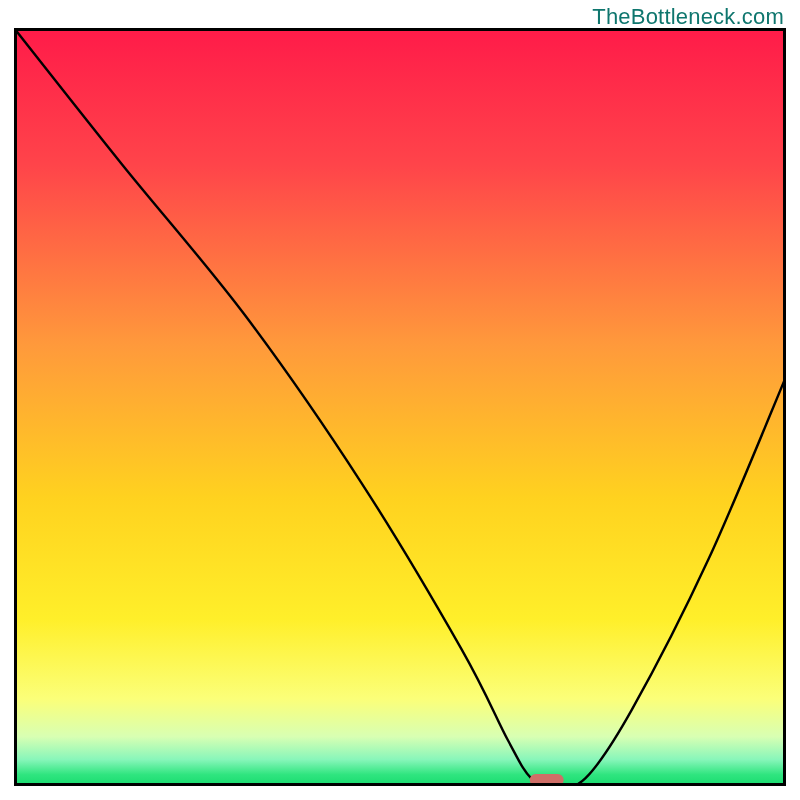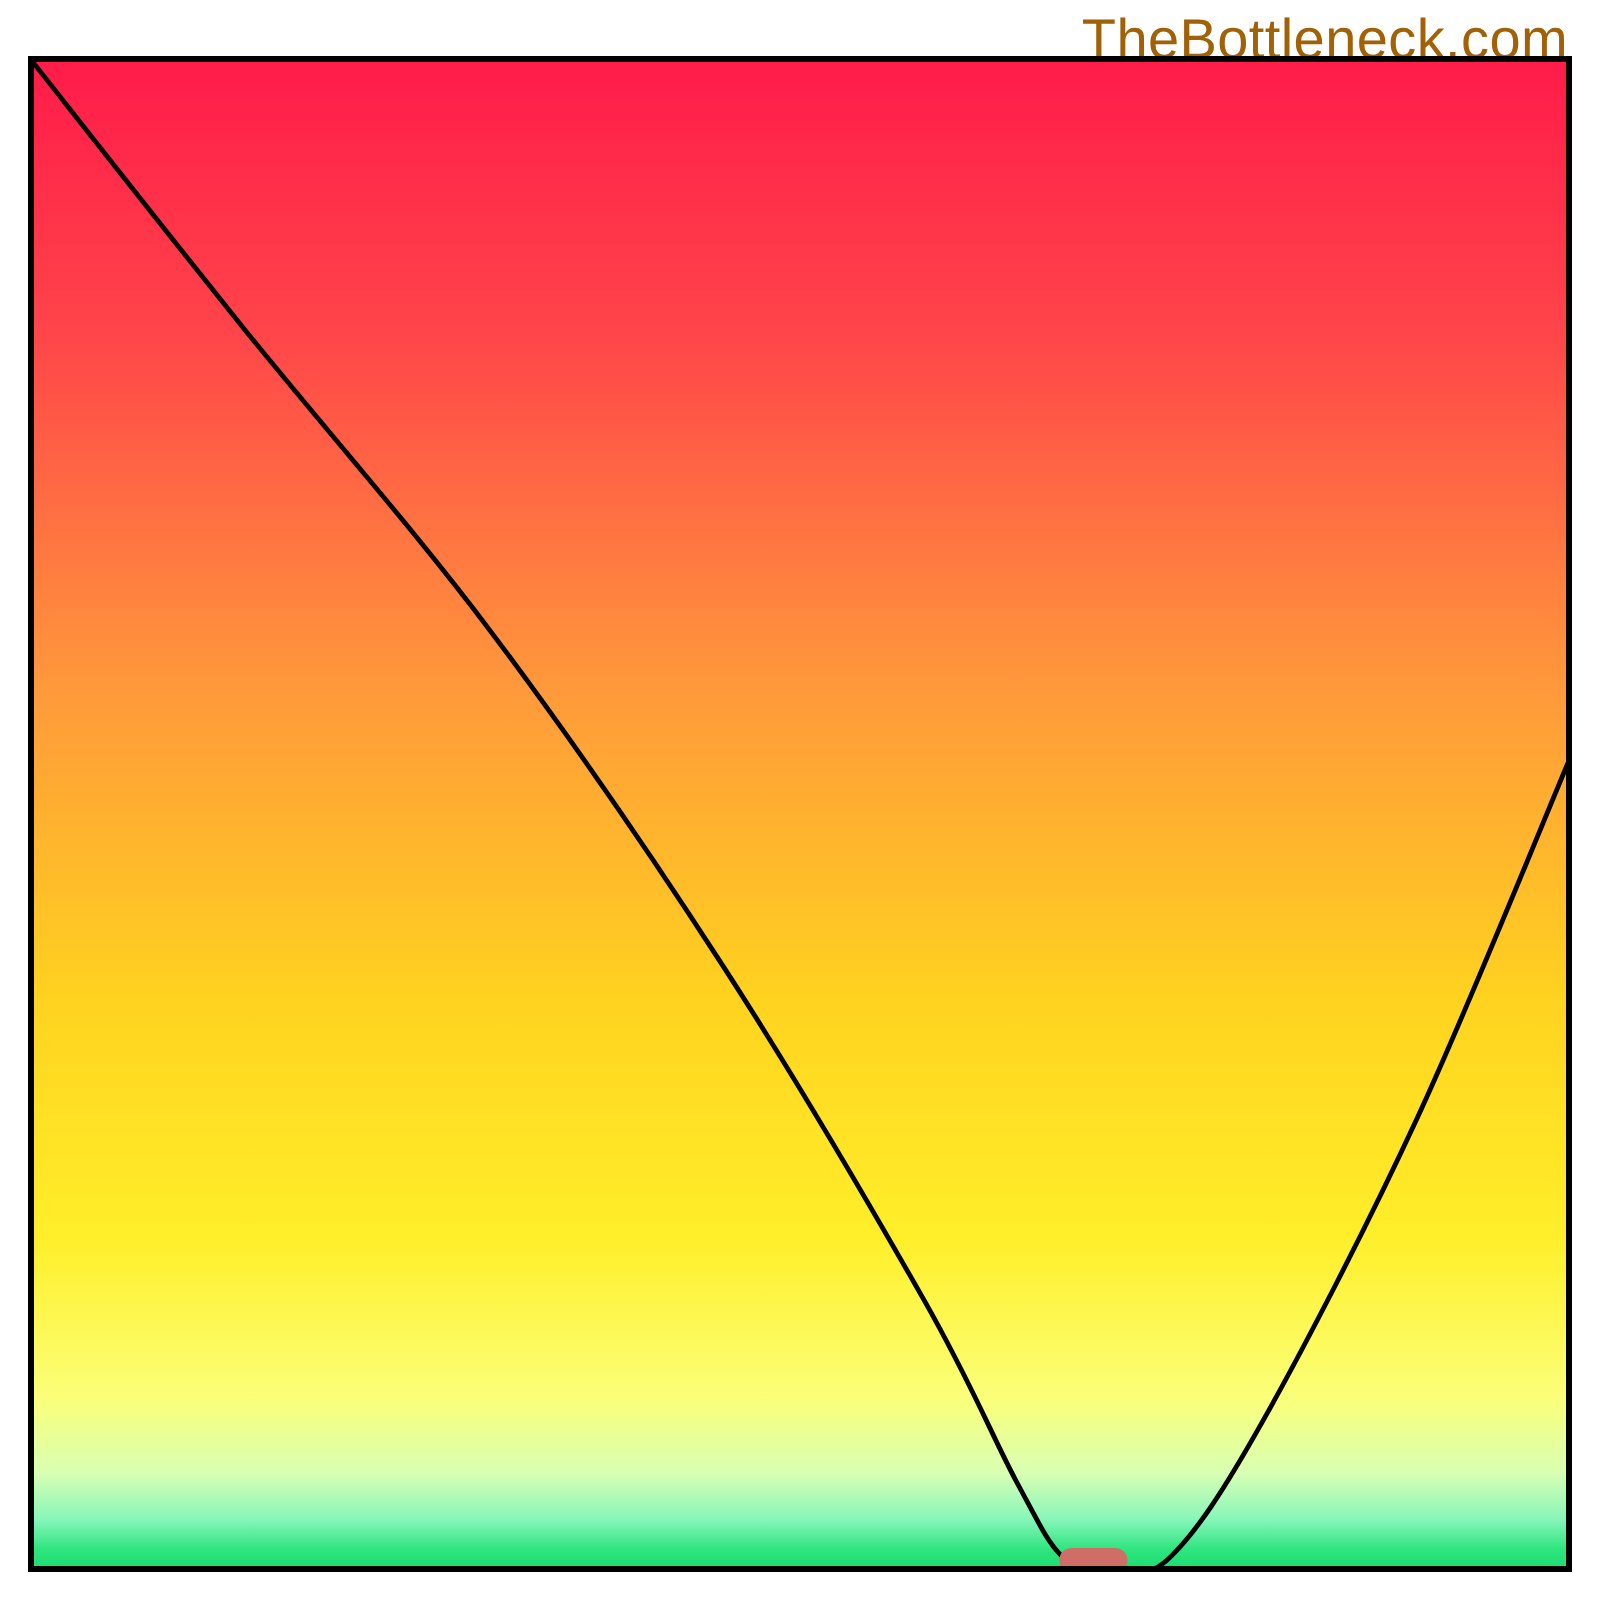--- a/index.html
+++ b/index.html
@@ -16,23 +16,23 @@
     top: 28px;
     width: 772px;
     height: 758px;
     box-sizing: border-box;
   }
   .watermark {
     position: absolute;
     top: 4px;
     right: 16px;
     font-family: Arial, Helvetica, sans-serif;
-    font-size: 28px;
+    font-size: 22px;
     font-weight: 400;
-    color: #a16207;
+    color: #0f766e;
     letter-spacing: 0.2px;
   }
   svg {
     display: block;
   }
 </style>
 </head>
 <body>
 
 <div class="watermark">TheBottleneck.com</div>

